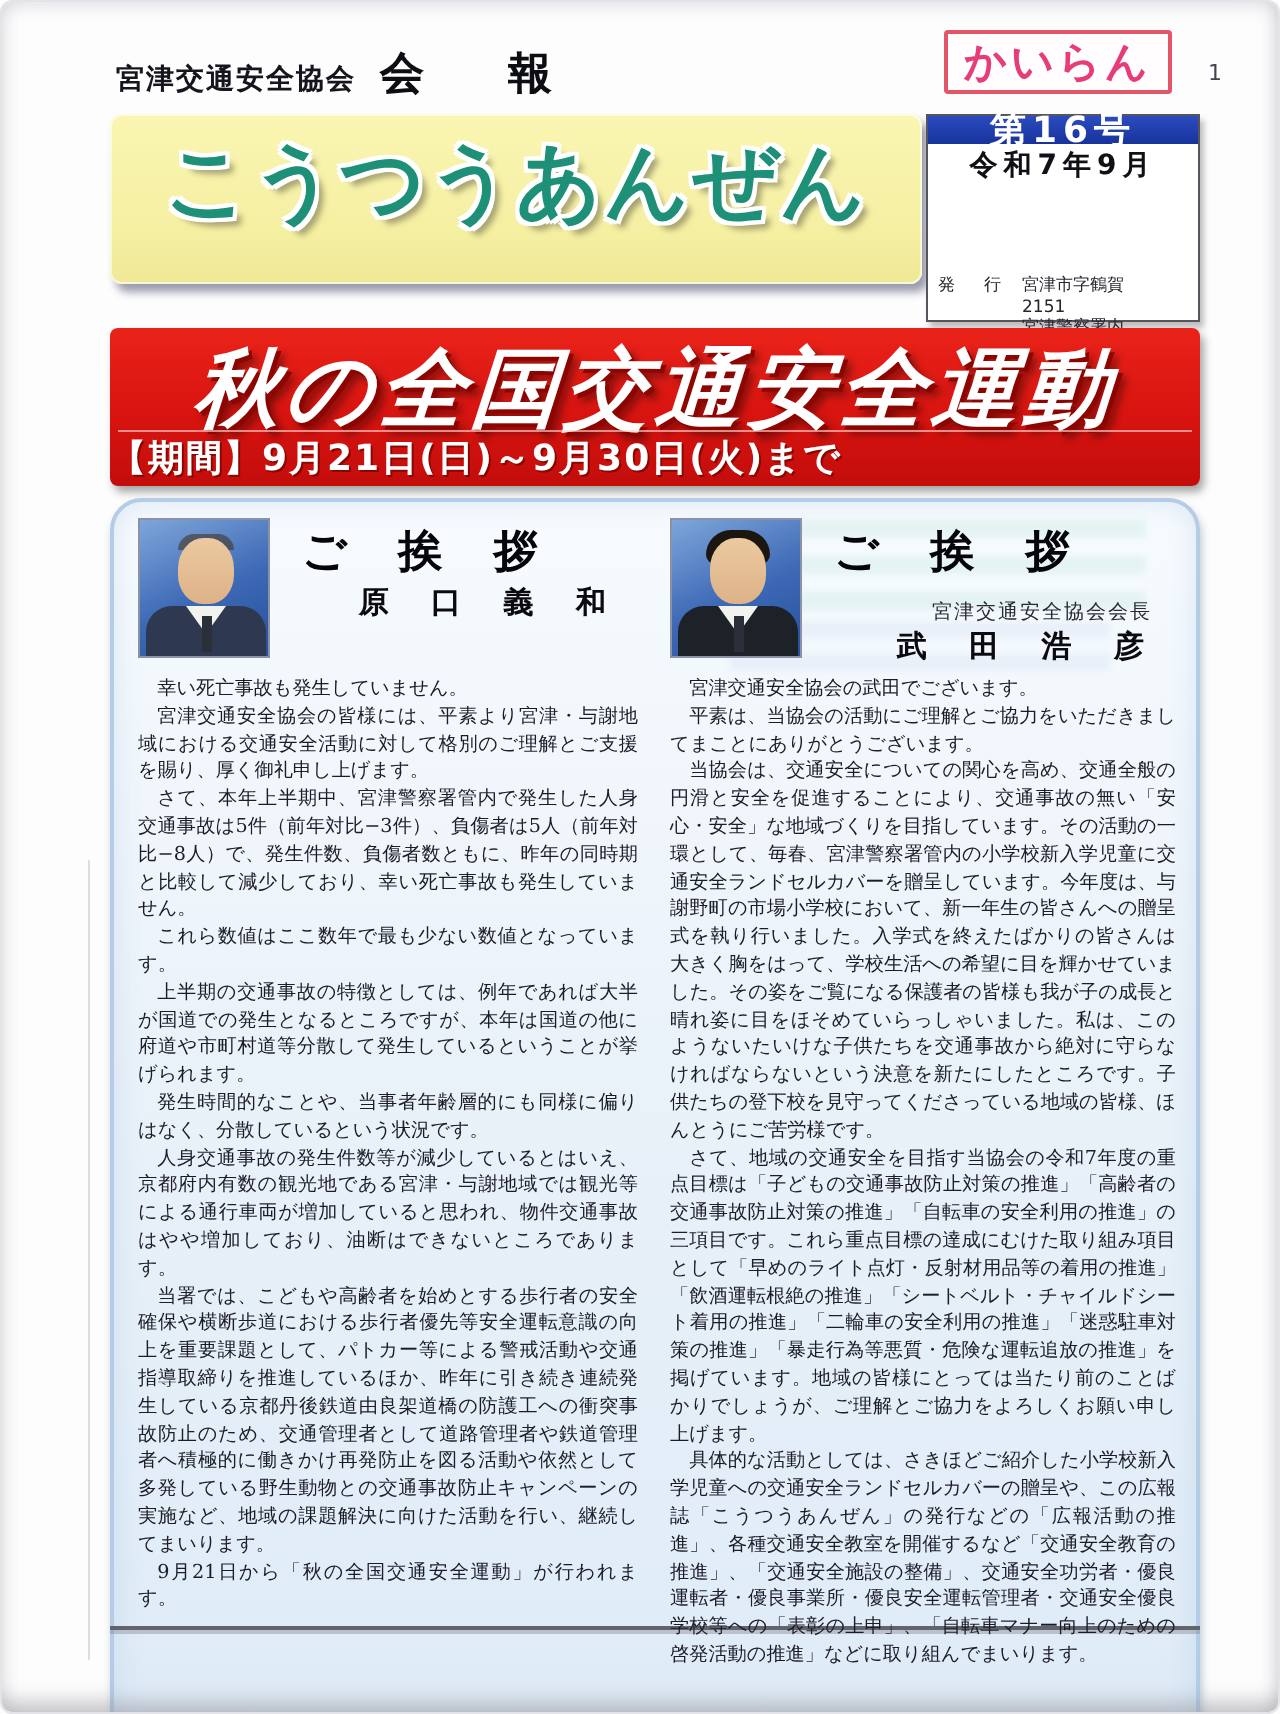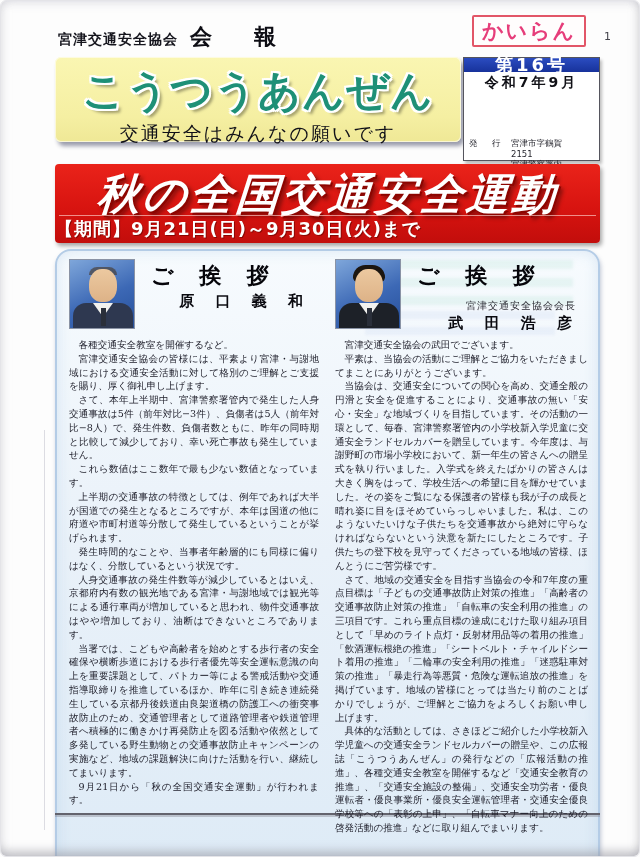--- a/index.html
+++ b/index.html
@@ -137,21 +137,20 @@
 
   <div class="hdr">
     <span class="hdr-org">宮津交通安全協会</span>
     <span class="hdr-bul">会　報</span>
   </div>
   <div class="kairan">かいらん</div>
   <div class="pagenum">1</div>
 
   <div class="masthead">
     <div class="mast-title">こうつうあんぜん</div>
-    <div class="mast-sub">交通安全はみんなの願いです</div>
   </div>
 
   <div class="issuebox">
     <div class="issue-no">第16号</div>
     <div class="issue-date">令和7年9月</div>
     <div class="issue-small">
       <div class="pub-row">
         <span class="pub-label">発　行</span>
         <span class="pub-lines">
           <div>宮津市字鶴賀2151</div>
@@ -184,21 +183,21 @@
             <div class="p-shirt"></div>
             <div class="p-tie"></div>
             <div class="p-body police"></div>
           </div>
           <div class="col-hdr-right">
             <div class="greet-heading">ご 挨 拶</div>
             <div class="greet-name">原 口 義 和</div>
           </div>
         </div>
         <div class="bodytext">
-          <p>各種交通安全教室を開催するなど。</p>
+          <p>幸い死亡事故も発生していません。</p>
           <p>宮津交通安全協会の皆様には、平素より宮津・与謝地域における交通安全活動に対して格別のご理解とご支援を賜り、厚く御礼申し上げます。</p>
           <p>さて、本年上半期中、宮津警察署管内で発生した人身交通事故は5件（前年対比−3件）、負傷者は5人（前年対比−8人）で、発生件数、負傷者数ともに、昨年の同時期と比較して減少しており、幸い死亡事故も発生していません。</p>
           <p>これら数値はここ数年で最も少ない数値となっています。</p>
           <p>上半期の交通事故の特徴としては、例年であれば大半が国道での発生となるところですが、本年は国道の他に府道や市町村道等分散して発生しているということが挙げられます。</p>
           <p>発生時間的なことや、当事者年齢層的にも同様に偏りはなく、分散しているという状況です。</p>
           <p>人身交通事故の発生件数等が減少しているとはいえ、京都府内有数の観光地である宮津・与謝地域では観光等による通行車両が増加していると思われ、物件交通事故はやや増加しており、油断はできないところであります。</p>
           <p>当署では、こどもや高齢者を始めとする歩行者の安全確保や横断歩道における歩行者優先等安全運転意識の向上を重要課題として、パトカー等による警戒活動や交通指導取締りを推進しているほか、昨年に引き続き連続発生している京都丹後鉄道由良架道橋の防護工への衝突事故防止のため、交通管理者として道路管理者や鉄道管理者へ積極的に働きかけ再発防止を図る活動や依然として多発している野生動物との交通事故防止キャンペーンの実施など、地域の課題解決に向けた活動を行い、継続してまいります。</p>
           <p>9月21日から「秋の全国交通安全運動」が行われます。</p>
 
         </div>

